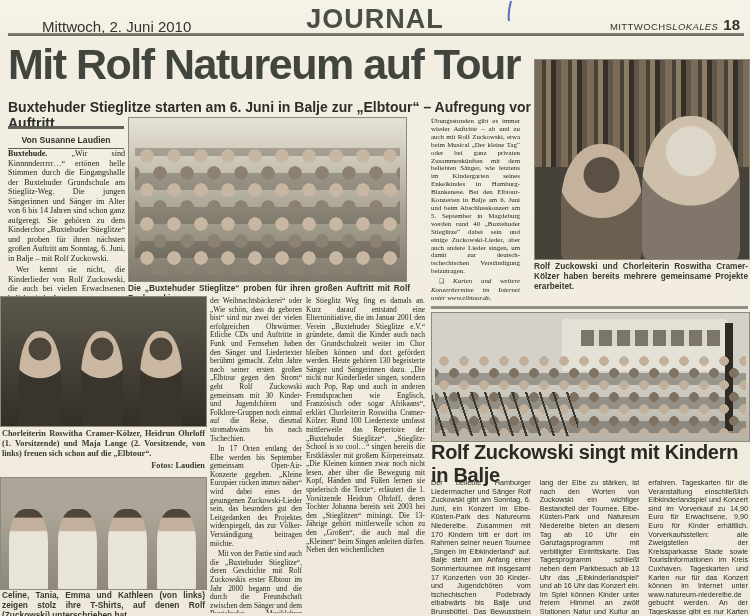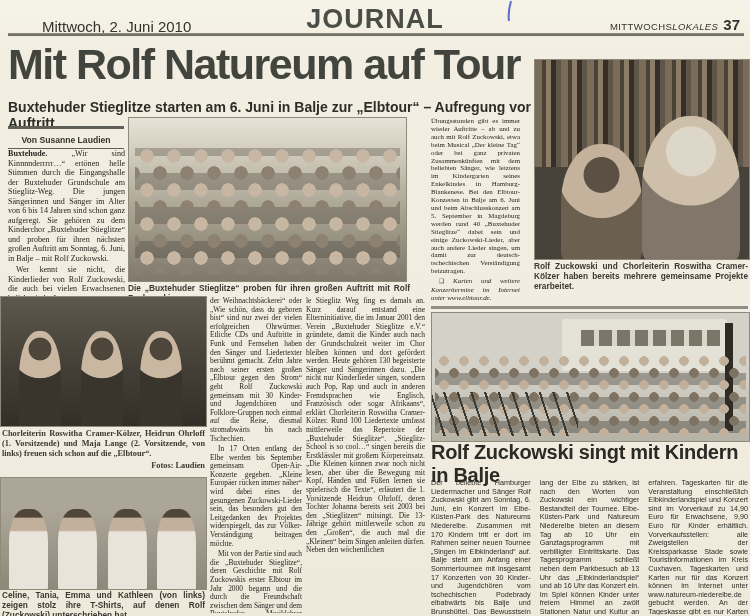--- a/index.html
+++ b/index.html
@@ -81,21 +81,21 @@
     background:linear-gradient(180deg,#4f4639 0 10%,#c3b09c 11% 26%,#e8e4d9 28% 100%);}
   .ph-kids .k1{left:4%;} .ph-kids .k2{left:28%;} .ph-kids .k3{left:52%;} .ph-kids .k4{left:76%;}
 </style>
 </head>
 <body>
 
 <div id="page">
 
   <div class="hdr-date">Mittwoch, 2. Juni 2010</div>
   <div class="hdr-section">JOURNAL</div>
-  <div class="hdr-brand"><span>MITTWOCHS</span><span class="it">LOKALES</span><span class="pg">37</span></div>
+  <div class="hdr-brand"><span>MITTWOCHS</span><span class="it">LOKALES</span><span class="pg">18</span></div>
   <div class="hdr-rule"></div>
   <svg class="pen-mark" viewBox="0 0 14 22">
       <path d="M8 1 C6 8 5 14 6 21" stroke="#4356c6" stroke-width="2" fill="none" opacity="0.85"></path>
     </svg>
 
   <div class="headline">Mit Rolf Natureum auf Tour</div>
   <div class="subhead">Buxtehuder Stieglitze starten am 6. Juni in Balje zur „Elbtour“ – Aufregung vor dem großen Auftritt</div>
   <div class="byline">Von Susanne Laudien</div>
 
   <div class="col" id="col1">

